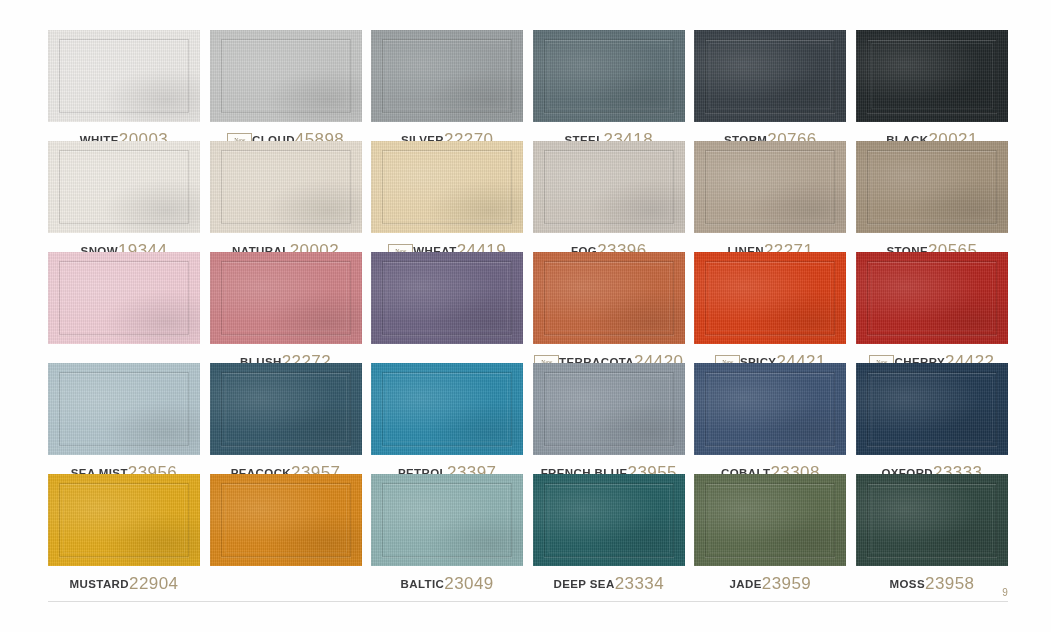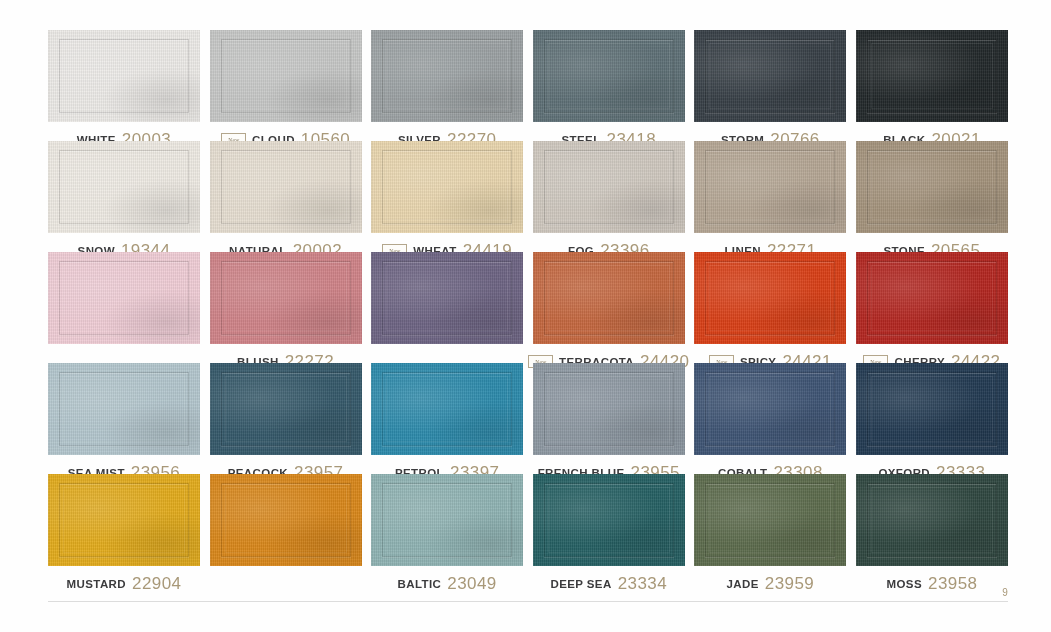--- a/index.html
+++ b/index.html
@@ -109,21 +109,20 @@
     background-repeat: no-repeat, no-repeat;
   }
 
   
   .caption {
     height: 19px;
     margin-top: 8px;
     display: flex;
     align-items: center;
     justify-content: center;
-    gap: 6px;
     white-space: nowrap;
   }
 
   .new-badge {
     display: inline-flex;
     align-items: center;
     justify-content: center;
     width: 25px;
     height: 13px;
     border: 1px solid #b3a68c;
@@ -192,21 +191,21 @@
       <div class="swatch-cell">
         <div class="mat" style="background: rgb(198, 199, 198);">
           <div class="mat-seams"></div>
           <div class="mat-frame"></div>
         </div>
         <div class="caption">
           <span class="new-badge">
             <span>New</span>
           </span>
           <span class="color-name">CLOUD</span>
-          <span class="color-code">10560</span>
+          <span class="color-code">45898</span>
         </div>
       </div>
       <div class="swatch-cell">
         <div class="mat" style="background: rgb(155, 161, 163);">
           <div class="mat-seams"></div>
           <div class="mat-frame"></div>
         </div>
         <div class="caption">
           <span class="color-name">SILVER</span>
           <span class="color-code">22270</span>

